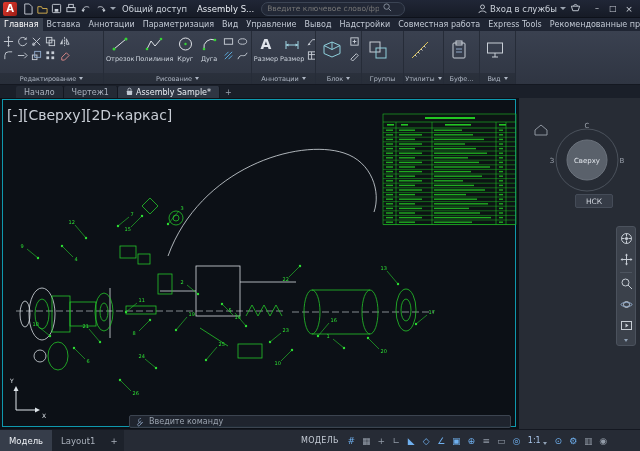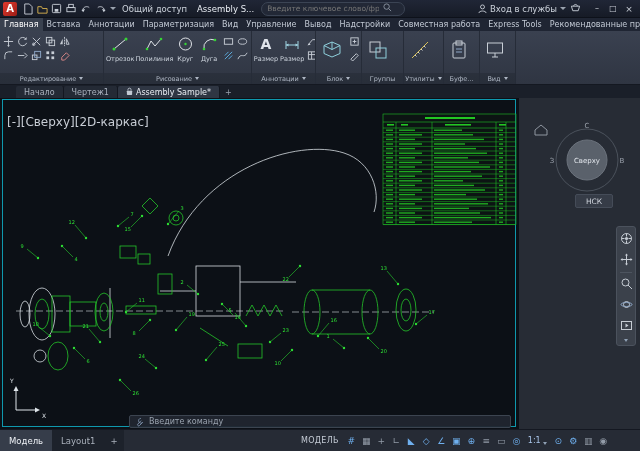--- a/index.html
+++ b/index.html
@@ -56,21 +56,21 @@
   
   .ftabs{position:absolute;top:85px;left:0;right:0;height:13px;background:#1a1f29;
     display:flex;align-items:flex-end;padding-left:16px;font-size:8px;}
   .ftab{height:12px;padding:0 8px;display:flex;align-items:center;gap:3px;color:#a9b1bd;
     background:#242a35;border-right:1px solid #131720;border-radius:2px 2px 0 0;white-space:nowrap;}
   .ftab.active{background:#2f3643;color:#e8ecf2;}
   .ftab.plus{background:transparent;border:none;color:#9aa2ae;padding:0 5px;}
   
   .canvas{position:absolute;top:98px;left:0;width:519px;height:331px;background:#0c1016;}
   .canvas svg{position:absolute;top:0;left:0;}
-  .vp-label{position:absolute;top:17px;left:7px;font-size:12px;color:#c8cdd5;z-index:3;}
+  .vp-label{position:absolute;top:9px;left:7px;font-size:14px;color:#c8cdd5;z-index:3;}
   .rightpane{position:absolute;top:98px;left:519px;width:121px;height:331px;background:#272c35;}
   .ucs-btn{position:absolute;left:56px;top:96px;width:36px;height:12px;background:#363c47;
     border:1px solid #454c58;border-radius:2px;color:#ced3db;font-size:7.5px;
     display:flex;align-items:center;justify-content:center;}
   .navbar{position:absolute;right:4px;top:128px;width:18px;background:#3b414b;
     border:1px solid #4b525d;border-radius:3px;display:flex;flex-direction:column;
     align-items:center;padding:3px 0;gap:2px;}
   .nav-div{width:12px;height:1px;background:#4d545f;}
   
   .cmdline{position:absolute;left:129px;top:415px;width:382px;height:13px;

